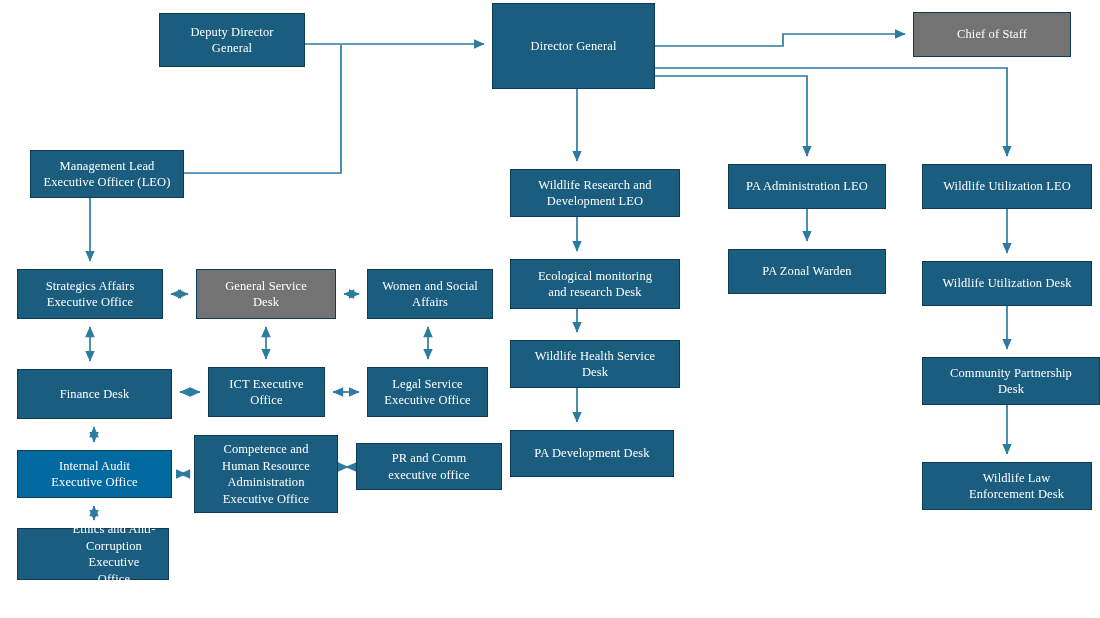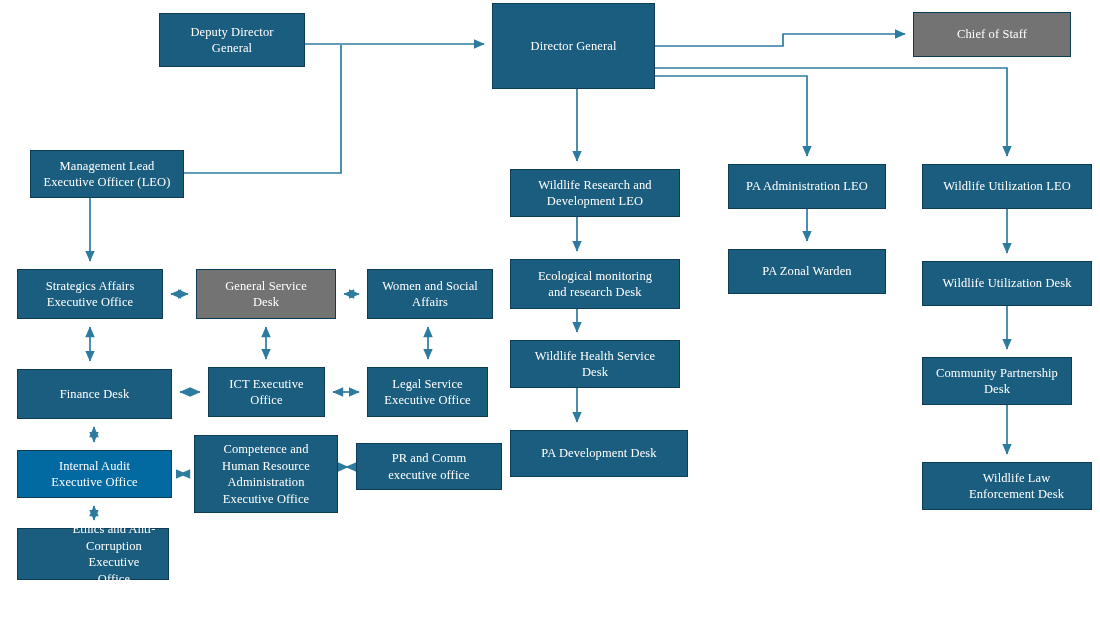--- a/index.html
+++ b/index.html
@@ -154,33 +154,33 @@
     </div>
   <div class="node" style="left: 208px; top: 367px; width: 117px; height: 50px; background: rgb(27, 93, 126); border-color: rgb(14, 60, 85); color: rgb(255, 255, 255);">
       <span>ICT Executive<br>Office</span>
     </div>
   <div class="node" style="left: 367px; top: 367px; width: 121px; height: 50px; background: rgb(27, 93, 126); border-color: rgb(14, 60, 85); color: rgb(255, 255, 255);">
       <span>Legal Service<br>Executive Office</span>
     </div>
   <div class="node" style="left: 510px; top: 340px; width: 170px; height: 48px; background: rgb(27, 93, 126); border-color: rgb(14, 60, 85); color: rgb(255, 255, 255);">
       <span>Wildlife Health Service<br>Desk</span>
     </div>
-  <div class="node" style="left: 922px; top: 357px; width: 150px; height: 48px; background: rgb(27, 93, 126); border-color: rgb(14, 60, 85); color: rgb(255, 255, 255);">
+  <div class="node" style="left: 922px; top: 357px; width: 178px; height: 48px; background: rgb(27, 93, 126); border-color: rgb(14, 60, 85); color: rgb(255, 255, 255);">
       <span>Community Partnership<br>Desk</span>
     </div>
   <div class="node" style="left: 17px; top: 450px; width: 155px; height: 48px; background: #0369a1; border-color: rgb(14, 60, 85); color: rgb(255, 255, 255);">
       <span>Internal Audit<br>Executive Office</span>
     </div>
   <div class="node" style="left: 194px; top: 435px; width: 144px; height: 78px; background: rgb(27, 93, 126); border-color: rgb(14, 60, 85); color: rgb(255, 255, 255);">
       <span>Competence and<br>Human Resource<br>Administration<br>Executive Office</span>
     </div>
   <div class="node" style="left: 356px; top: 443px; width: 146px; height: 47px; background: rgb(27, 93, 126); border-color: rgb(14, 60, 85); color: rgb(255, 255, 255);">
       <span>PR and Comm<br>executive office</span>
     </div>
-  <div class="node" style="left: 510px; top: 430px; width: 178px; height: 47px; background: rgb(27, 93, 126); border-color: rgb(14, 60, 85); color: rgb(255, 255, 255);">
+  <div class="node" style="left: 510px; top: 430px; width: 164px; height: 47px; background: rgb(27, 93, 126); border-color: rgb(14, 60, 85); color: rgb(255, 255, 255);">
       <span>PA Development Desk</span>
     </div>
   <div class="node" style="left: 922px; top: 462px; width: 170px; height: 48px; background: rgb(27, 93, 126); border-color: rgb(14, 60, 85); color: rgb(255, 255, 255); padding-left: 25px;">
       <span>Wildlife Law<br>Enforcement Desk</span>
     </div>
   <div class="node" style="left: 17px; top: 528px; width: 152px; height: 52px; background: rgb(27, 93, 126); border-color: rgb(14, 60, 85); color: rgb(255, 255, 255); padding-left: 48px;">
       <span>Ethics and Anti-<br>Corruption Executive<br>Office</span>
     </div>
 
 </div>

